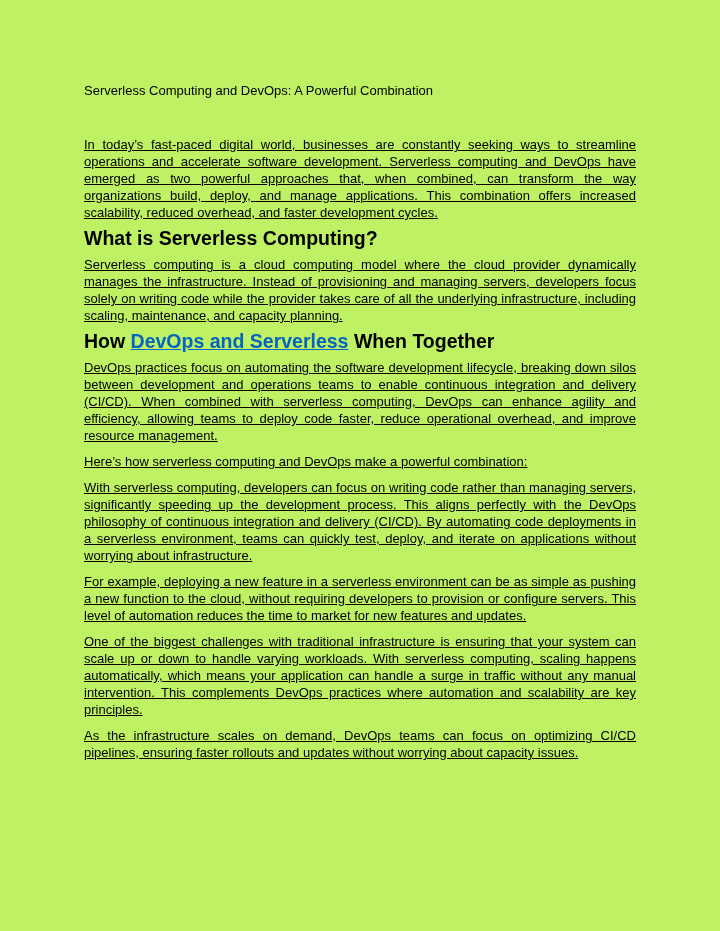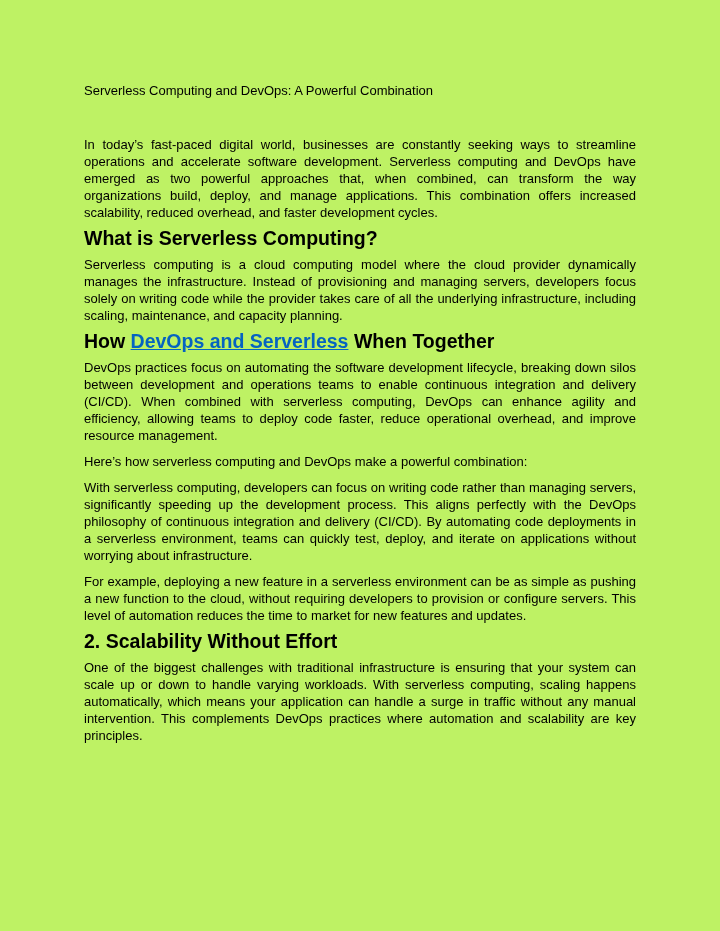--- a/index.html
+++ b/index.html
@@ -28,20 +28,21 @@
   .doc-title {
     font-weight: normal;
     font-size: 13px;
     line-height: 17px;
     margin-bottom: 37px;
     text-align: left;
   }
   .doc-paragraph {
     text-align: justify;
     margin-bottom: 9px;
+    text-decoration: underline;
   }
   .doc-heading {
     font-weight: bold;
     text-align: left;
     margin-bottom: 9px;
   }
   .doc-link {
     font-weight: bold;
     text-decoration: underline;
     cursor: pointer;
@@ -54,16 +55,16 @@
   <div class="content" style="color: rgb(0, 0, 0);">
       <p class="doc-title">Serverless Computing and DevOps: A Powerful Combination</p>
       <p class="doc-paragraph">In today’s fast-paced digital world, businesses are constantly seeking ways to streamline operations and accelerate software development. Serverless computing and DevOps have emerged as two powerful approaches that, when combined, can transform the way organizations build, deploy, and manage applications. This combination offers increased scalability, reduced overhead, and faster development cycles.</p>
       <h2 class="doc-heading">What is Serverless Computing?</h2>
       <p class="doc-paragraph">Serverless computing is a cloud computing model where the cloud provider dynamically manages the infrastructure. Instead of provisioning and managing servers, developers focus solely on writing code while the provider takes care of all the underlying infrastructure, including scaling, maintenance, and capacity planning.</p>
       <h2 class="doc-heading"><span>How </span><a class="doc-link" href="#" style="color: rgb(5, 99, 193);">DevOps and Serverless</a><span> When Together</span></h2>
       <p class="doc-paragraph">DevOps practices focus on automating the software development lifecycle, breaking down silos between development and operations teams to enable continuous integration and delivery (CI/CD). When combined with serverless computing, DevOps can enhance agility and efficiency, allowing teams to deploy code faster, reduce operational overhead, and improve resource management.</p>
       <p class="doc-paragraph">Here’s how serverless computing and DevOps make a powerful combination:</p>
       <p class="doc-paragraph">With serverless computing, developers can focus on writing code rather than managing servers, significantly speeding up the development process. This aligns perfectly with the DevOps philosophy of continuous integration and delivery (CI/CD). By automating code deployments in a serverless environment, teams can quickly test, deploy, and iterate on applications without worrying about infrastructure.</p>
       <p class="doc-paragraph">For example, deploying a new feature in a serverless environment can be as simple as pushing a new function to the cloud, without requiring developers to provision or configure servers. This level of automation reduces the time to market for new features and updates.</p>
-      <h2 class="doc-heading">2. Scalability Without Effort</h2>
       <p class="doc-paragraph">One of the biggest challenges with traditional infrastructure is ensuring that your system can scale up or down to handle varying workloads. With serverless computing, scaling happens automatically, which means your application can handle a surge in traffic without any manual intervention. This complements DevOps practices where automation and scalability are key principles.</p>
+      <p class="doc-paragraph">As the infrastructure scales on demand, DevOps teams can focus on optimizing CI/CD pipelines, ensuring faster rollouts and updates without worrying about capacity issues.</p>
     </div>
 </div>
 
 </body></html>

